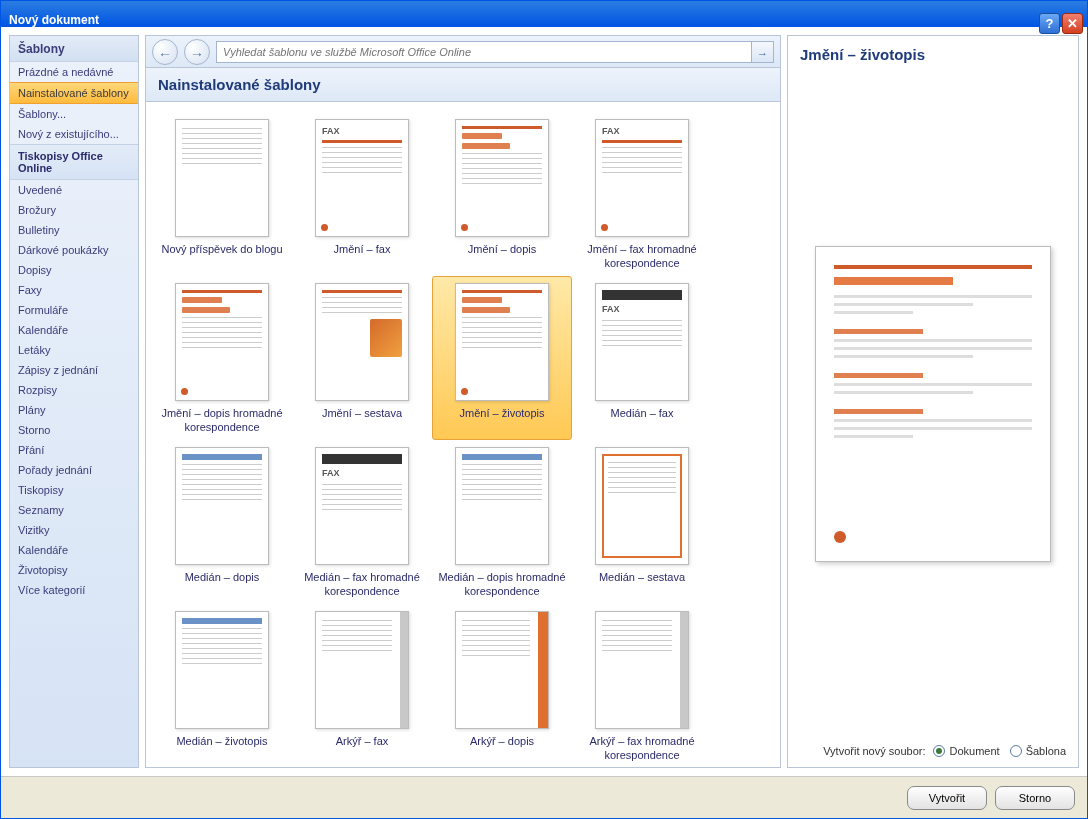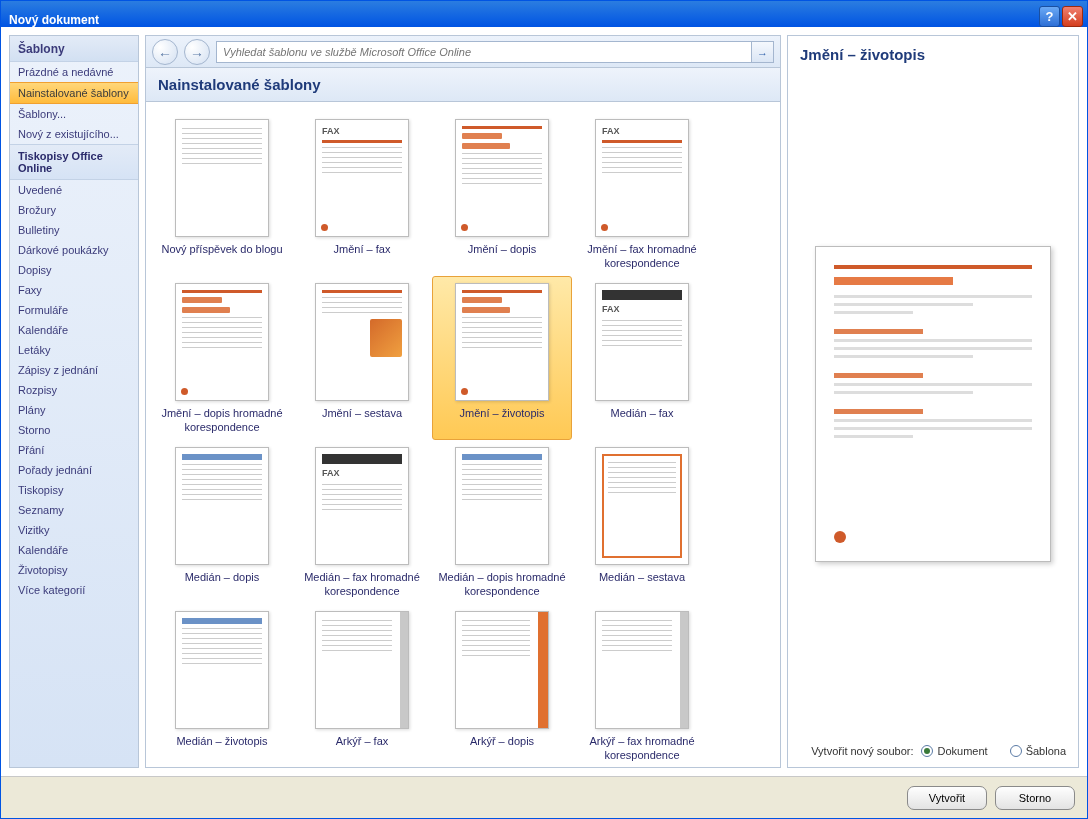--- a/index.html
+++ b/index.html
@@ -17,21 +17,21 @@
   background: #fff;
   border: 1px solid #0054e3;
   display: flex;
   flex-direction: column;
 }
 .titlebar {
   height: 26px;
   background: linear-gradient(to bottom, #2b7de0, #0054e3);
   color: #fff;
   display: flex;
-  align-items: flex-end;
+  align-items: flex-start;
   padding: 12px 4px 0 8px;
   font-size: 12px;
   font-weight: bold;
 }
 .titlebar .title { flex: 1; }
 .titlebar .win-btn {
   width: 21px;
   height: 21px;
   margin-left: 2px;
   display: flex;
@@ -244,21 +244,21 @@
 .preview-footer {
   padding: 10px 12px;
   display: flex;
   align-items: center;
   gap: 8px;
   font-size: 11px;
   color: #333;
   align-self: flex-end;
   justify-content: flex-end;
 }
-.radio-group { display: flex; align-items: center; gap: 22px; text-align: right;}
+.radio-group { display: flex; align-items: center; gap: 10px; text-align: right;}
 .radio-opt { display: flex; align-items: center; gap: 4px;}
 .radio-dot {
   width: 12px; height: 12px; border-radius: 50%;
   border: 1px solid #5a7aa5; background: #fff;
   display: flex; align-items: center; justify-content: center;
 }
 .radio-dot.checked::after { content:""; width:6px; height:6px; border-radius:50%; background:#3a7a3a;}
 .button-bar {
   height: 42px;
   display: flex;

